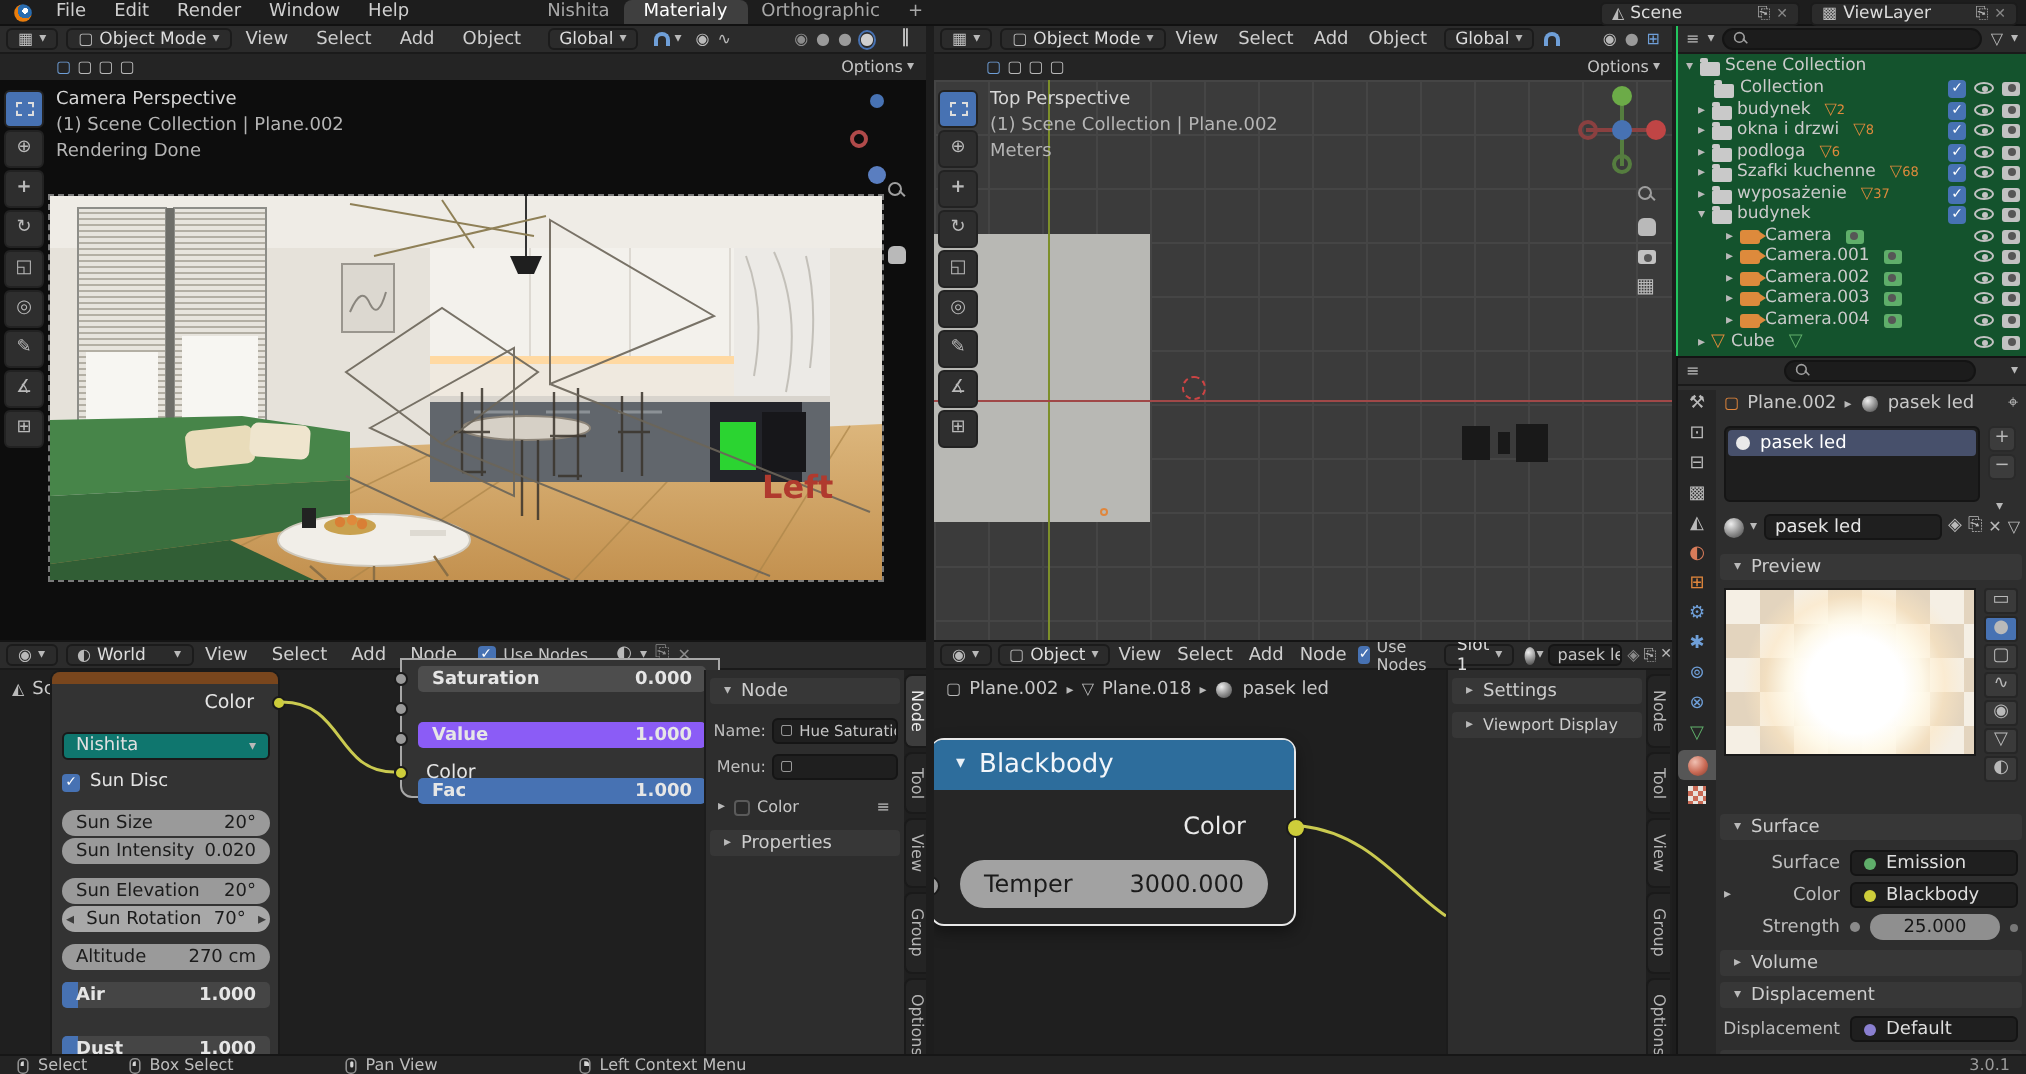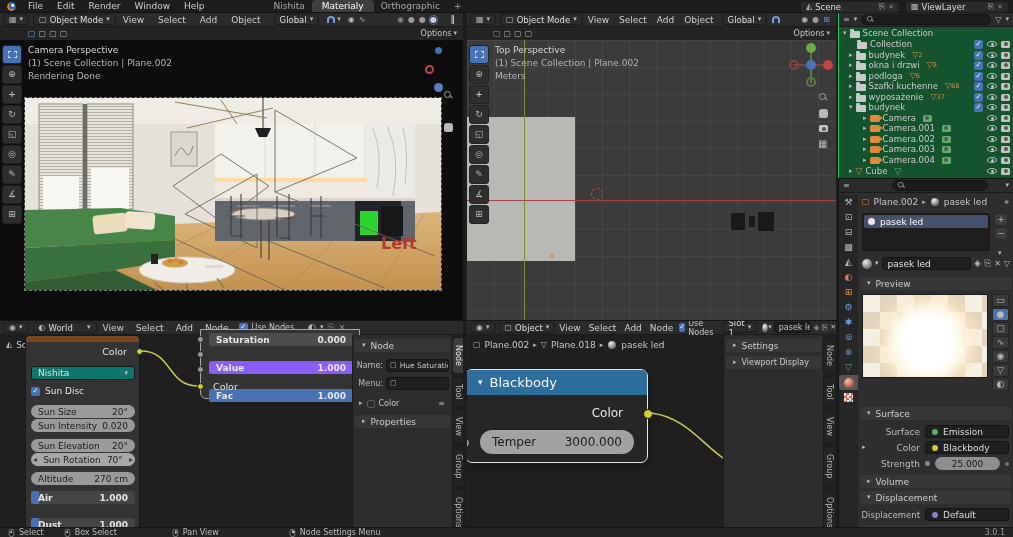--- a/index.html
+++ b/index.html
@@ -919,18 +919,18 @@
     <span class="fx" style="margin-left:20px">
         <span class="ms ms-l" style="transform:scale(.8)"></span>
         <span>Box Select</span>
       </span>
     <span class="fx" style="margin-left:55px">
         <span class="ms ms-m" style="transform:scale(.8)"></span>
         <span>Pan View</span>
       </span>
     <span class="fx" style="margin-left:70px">
         <span class="ms ms-r" style="transform:scale(.8)"></span>
-        <span>Node Settings Menu</span>
+        <span>Left Context Menu</span>
       </span>
     <span style="position:absolute;right:8px;color:#9a9a9a">3.0.1</span>
   </div>
 
 </div>
 
 </body></html>

